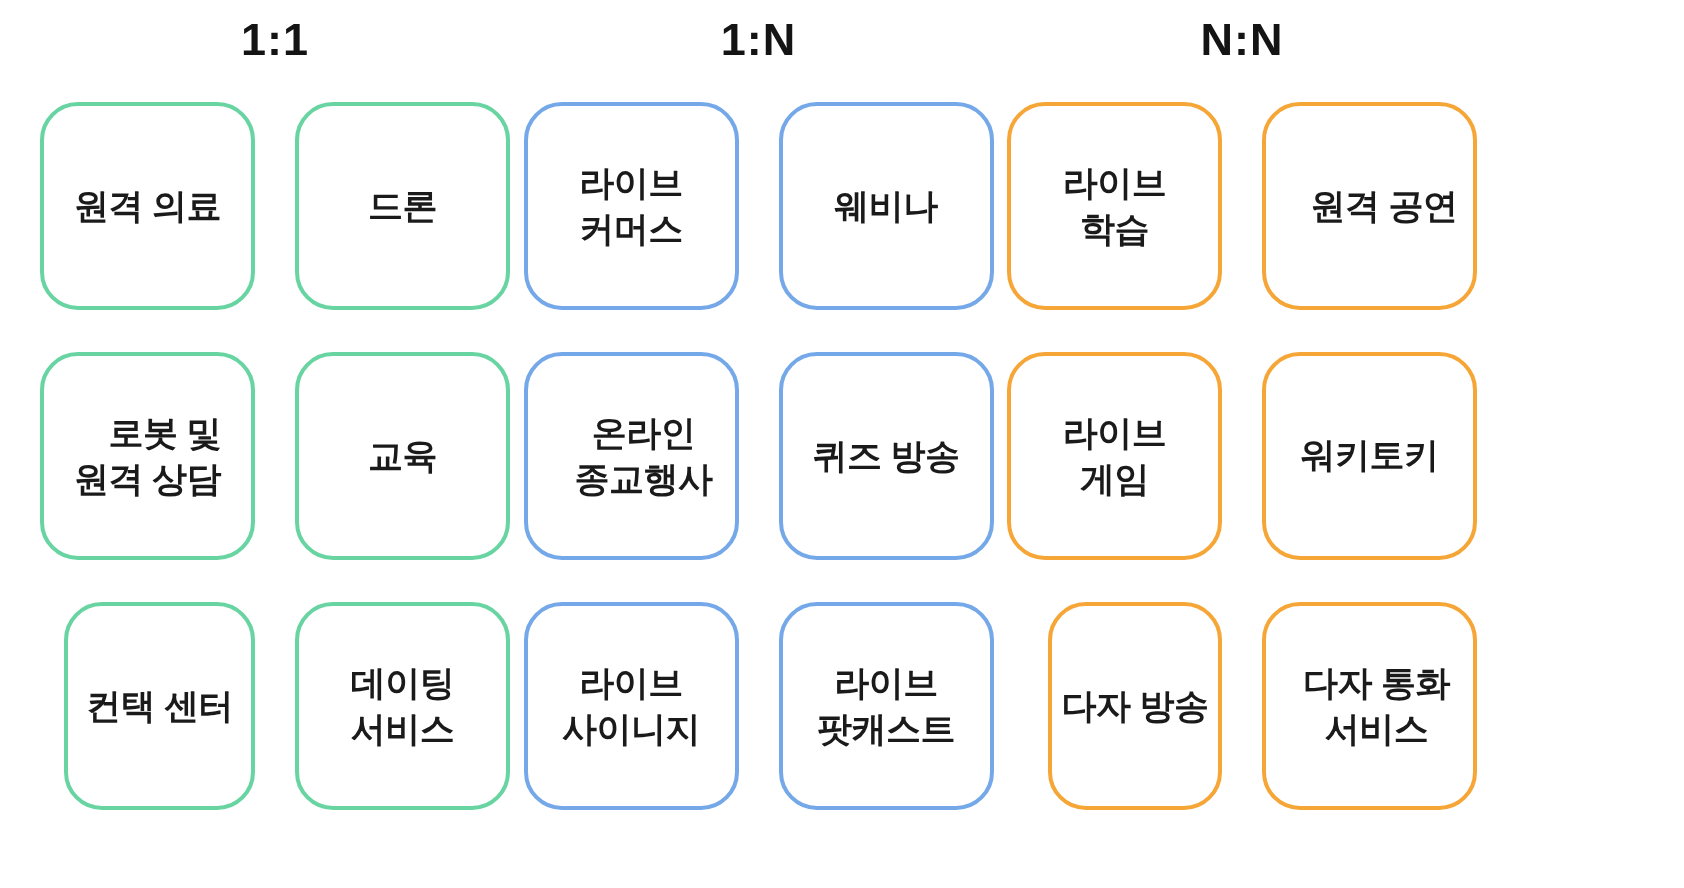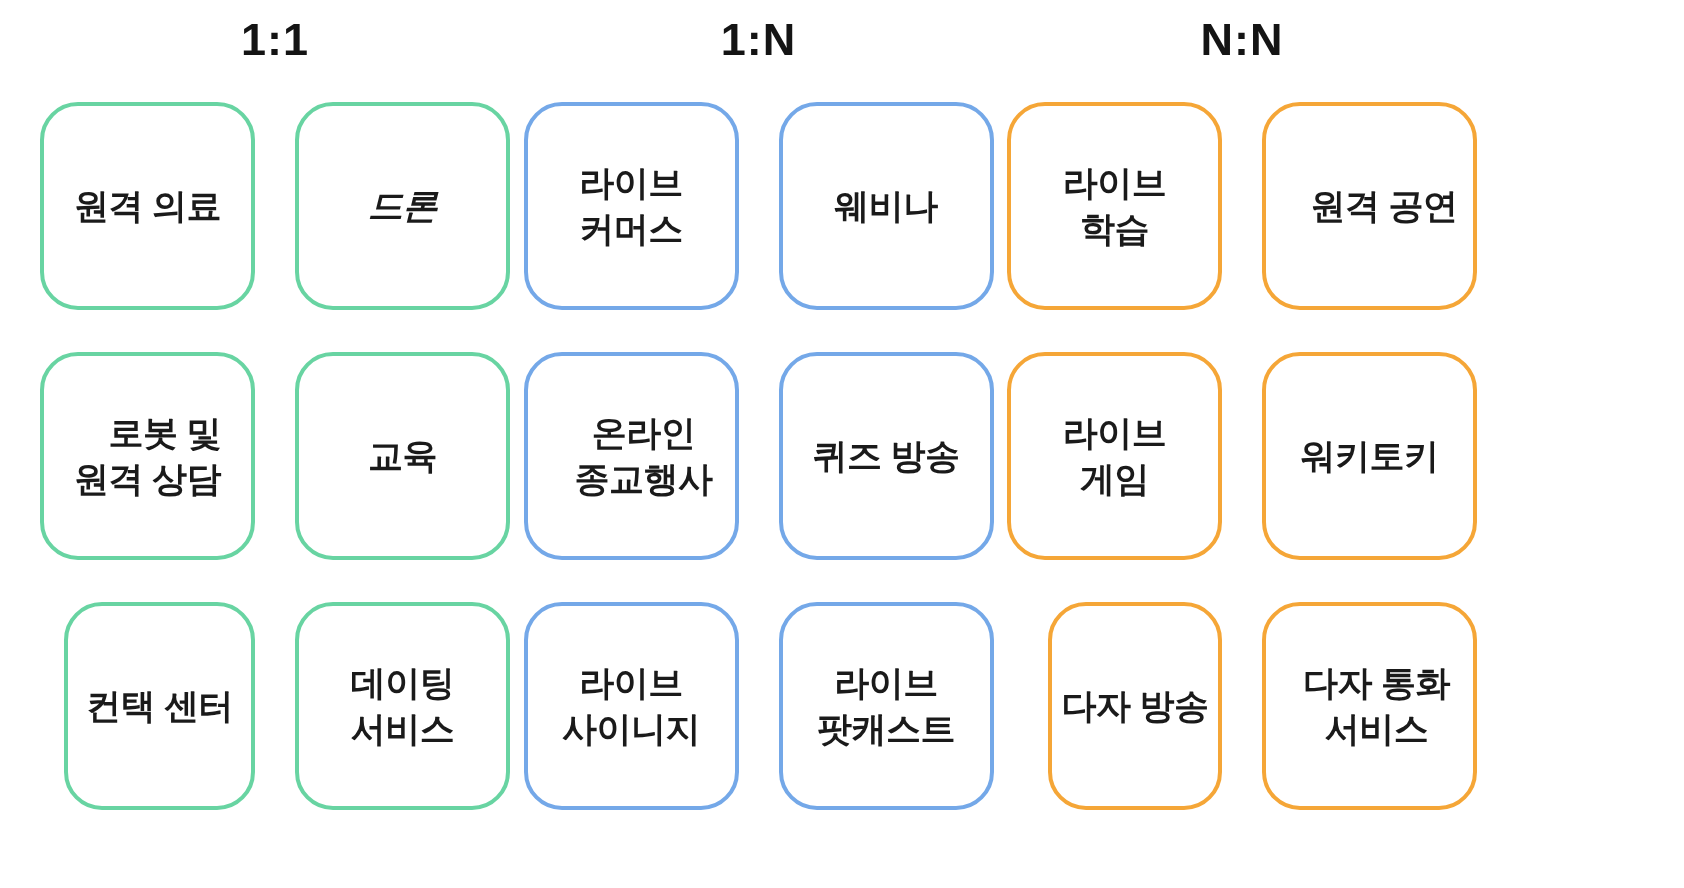--- a/index.html
+++ b/index.html
@@ -65,21 +65,21 @@
 <body>
 
 <div class="board">
 
   <section class="group">
     <h2 class="group-title">1:1</h2>
     <div class="grid">
       <div class="card" style="border-color: rgb(104, 212, 162); justify-content: center;">
         <span class="card-label">원격 의료</span>
       </div>
-      <div class="card" style="border-color: rgb(104, 212, 162); font-style: italic;">
+      <div class="card" style="border-color: rgb(104, 212, 162);">
         <span class="card-label">드론</span>
       </div>
       <div class="card" style="border-color: rgb(104, 212, 162); text-align: right;">
         <span class="card-label">로봇 및
 원격 상담</span>
       </div>
       <div class="card" style="border-color: rgb(104, 212, 162); text-align: center;">
         <span class="card-label">교육</span>
       </div>
       <div class="card" style="border-color: rgb(104, 212, 162); margin-left: 24px;">
@@ -127,21 +127,21 @@
         <span class="card-label">라이브
 학습</span>
       </div>
       <div class="card" style="border-color: rgb(245, 166, 55); padding-left: 29px;">
         <span class="card-label">원격 공연</span>
       </div>
       <div class="card" style="border-color: rgb(245, 166, 55);">
         <span class="card-label">라이브
 게임</span>
       </div>
-      <div class="card" style="border-color: rgb(245, 166, 55);">
+      <div class="card" style="border-color: rgb(245, 166, 55); font-family: Liberation Serif, serif;">
         <span class="card-label">워키토키</span>
       </div>
       <div class="card" style="border-color: rgb(245, 166, 55); margin-left: 41px;">
         <span class="card-label">다자 방송</span>
       </div>
       <div class="card" style="border-color: rgb(245, 166, 55); padding-left: 14px;">
         <span class="card-label">다자 통화
 서비스</span>
       </div>
     </div>

